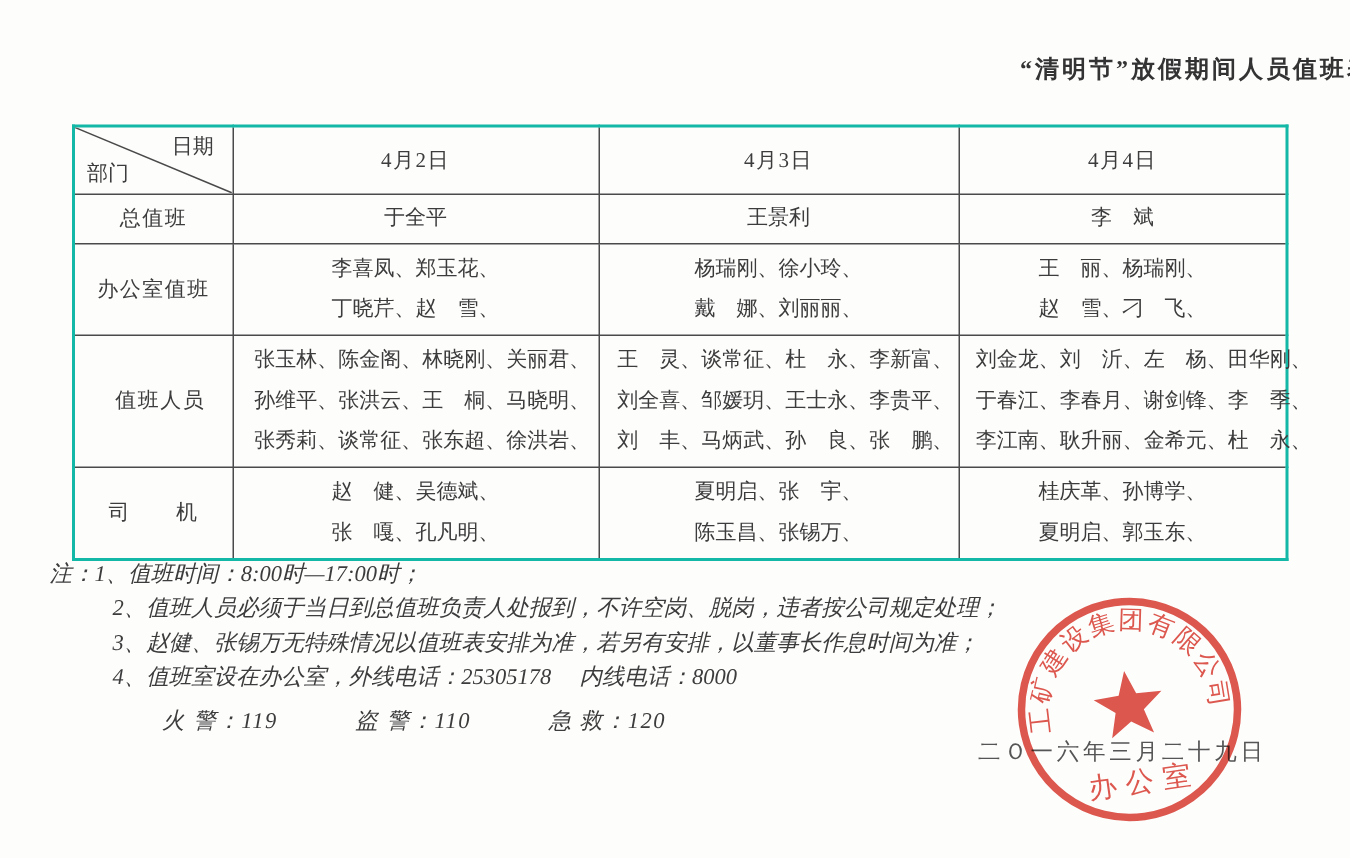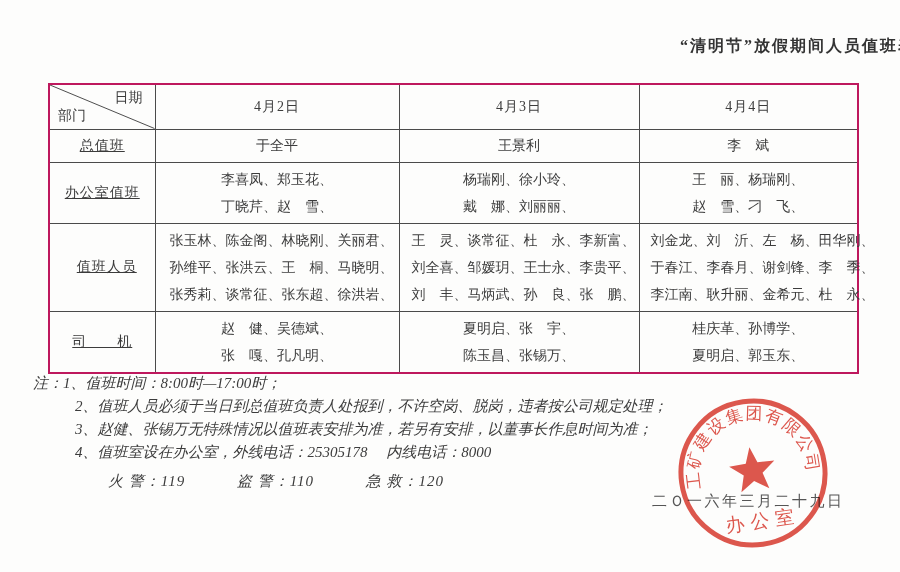--- a/index.html
+++ b/index.html
@@ -23,34 +23,34 @@
     position:absolute; left:48px; top:83px;
     border-collapse:collapse; table-layout:fixed;
     width:809px;
   }
   table.duty td {
     border:1px solid #4a4a4a;
     text-align:center; vertical-align:middle;
     font-size:14px; color:#3c3c3c;
     padding:0 2px;
   }
-  table.duty { border:2px solid #be185d; }
+  table.duty { border:2px solid #14b8a6; }
   tr.h-header td { height:45px; }
   tr.h-chief  td { height:33px; }
   tr.h-office td { height:61px; }
   tr.h-staff  td { height:88px;padding-left:11px; }
   tr.h-driver td { height:62px; }
 
   td.corner { position:relative; padding:0; }
   td.corner svg.diag { position:absolute; inset:0; width:100%; height:100%; }
   .corner-top { position:absolute; right:12px; top:4px; font-size:14px; }
   .corner-bottom { position:absolute; left:8px; bottom:4px; font-size:14px; }
 
   td.date-head { font-size:15px; letter-spacing:1px; }
-  td.row-label { font-size:14px; letter-spacing:1px;text-decoration:underline; }
+  td.row-label { font-size:14px; letter-spacing:1px; }
   .cell-line { line-height:27px; white-space:nowrap; }
 
   .notes {
     position:absolute; left:33px; top:372px;
     font-size:15px; color:#3c3c3c; line-height:23px;
     white-space:nowrap;
     font-style:italic;
   }
   .note-line.indent { padding-left:42px; }
   .emergency { margin-top:6px; padding-left:75px; }

